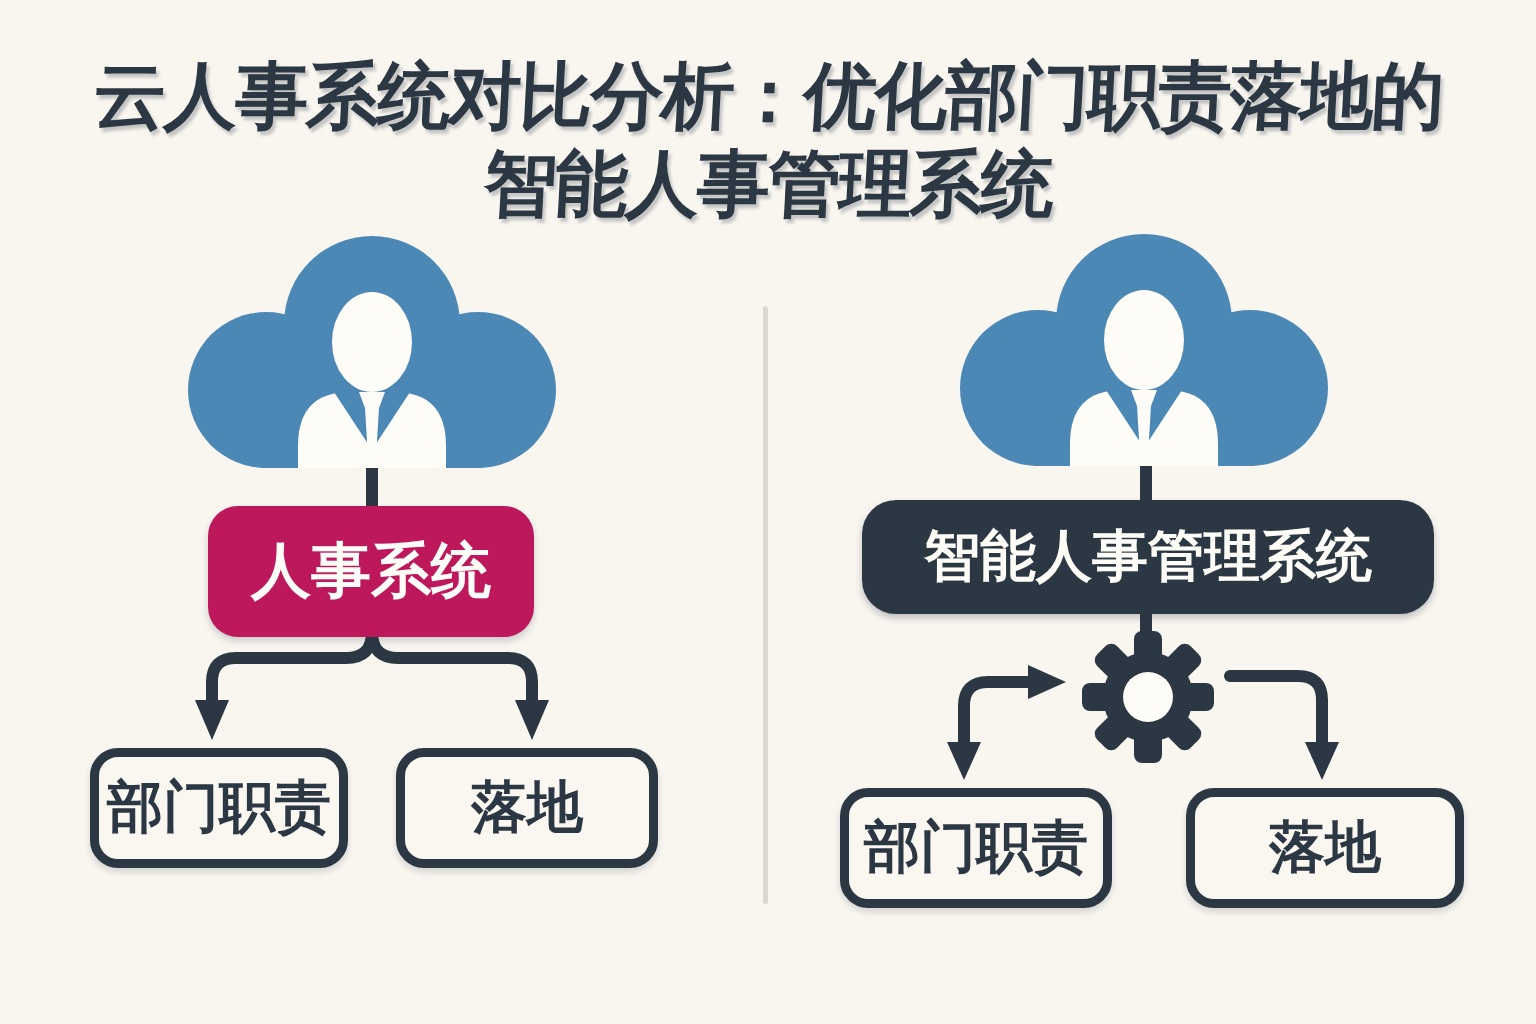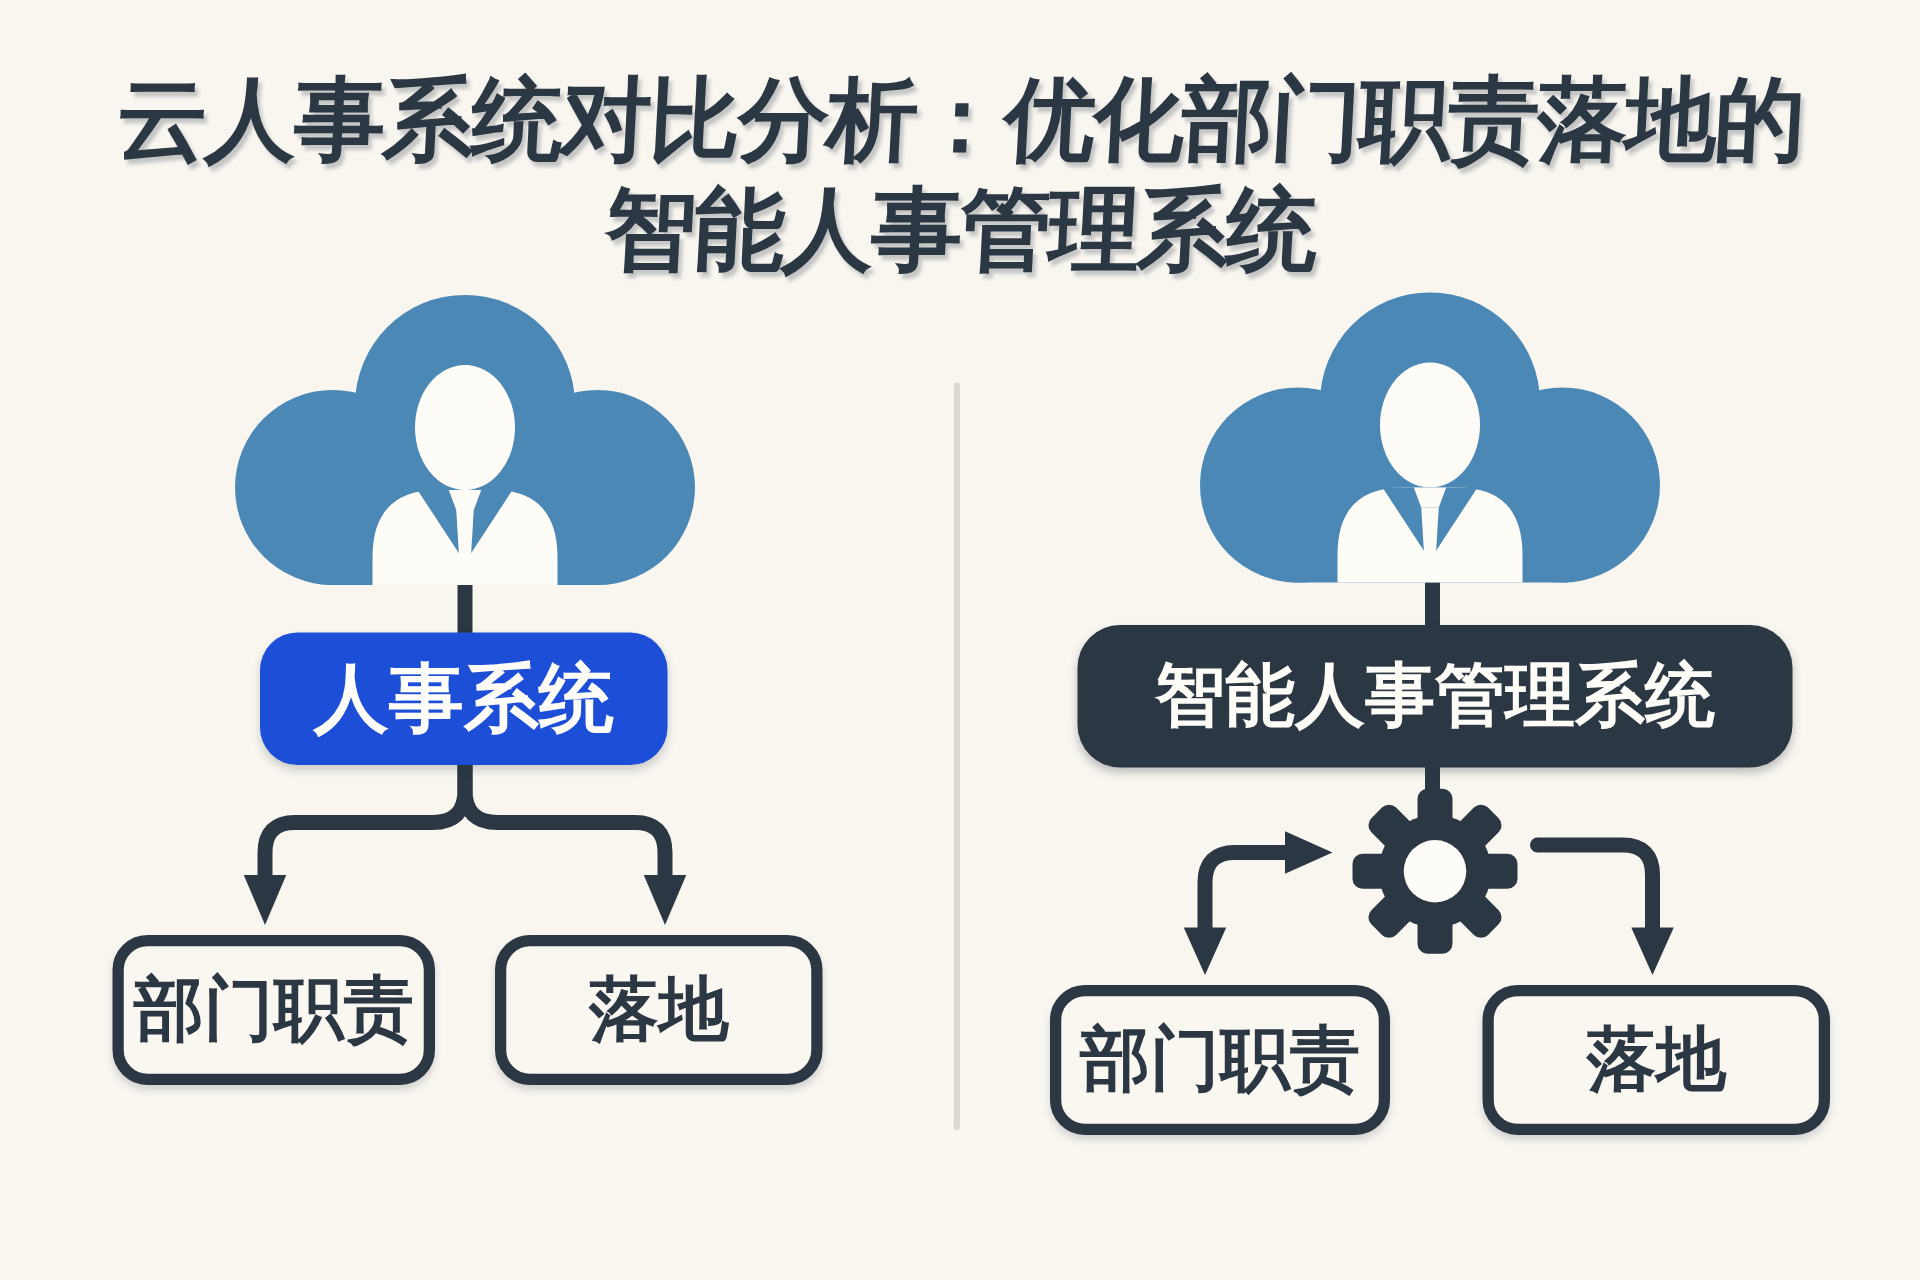--- a/index.html
+++ b/index.html
@@ -19,22 +19,22 @@
   .title-line2 { top:136px; font-size:73px; }
   .divider {
     position:absolute; left:763px; top:306px; width:5px; height:598px;
     background:#dcd8cf; border-radius:3px;
   }
   .node {
     position:absolute; display:flex; align-items:center; justify-content:center;
     box-sizing:border-box; white-space:nowrap;
   }
   .node-blue {
-    left:208px; top:506px; width:326px; height:106px;
-    background:#1d4ed8; border-radius:30px;
+    left:208px; top:506px; width:326px; height:131px;
+    background:#be185d; border-radius:30px;
     box-shadow:0 4px 7px rgba(43,55,67,0.22);
   }
   .node-blue .lbl { color:#fdfcf7; font-size:60px; font-weight:800; }
   .node-dark {
     left:862px; top:500px; width:572px; height:114px;
     background:#2b3743; border-radius:34px;
     box-shadow:0 4px 7px rgba(43,55,67,0.28);
   }
   .node-dark .lbl { color:#fdfcf7; font-size:56px; font-weight:800; }
   .node-outline {

